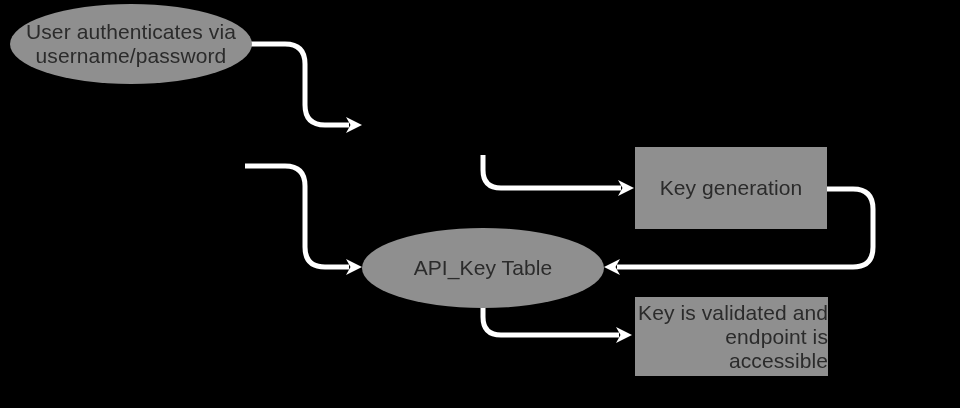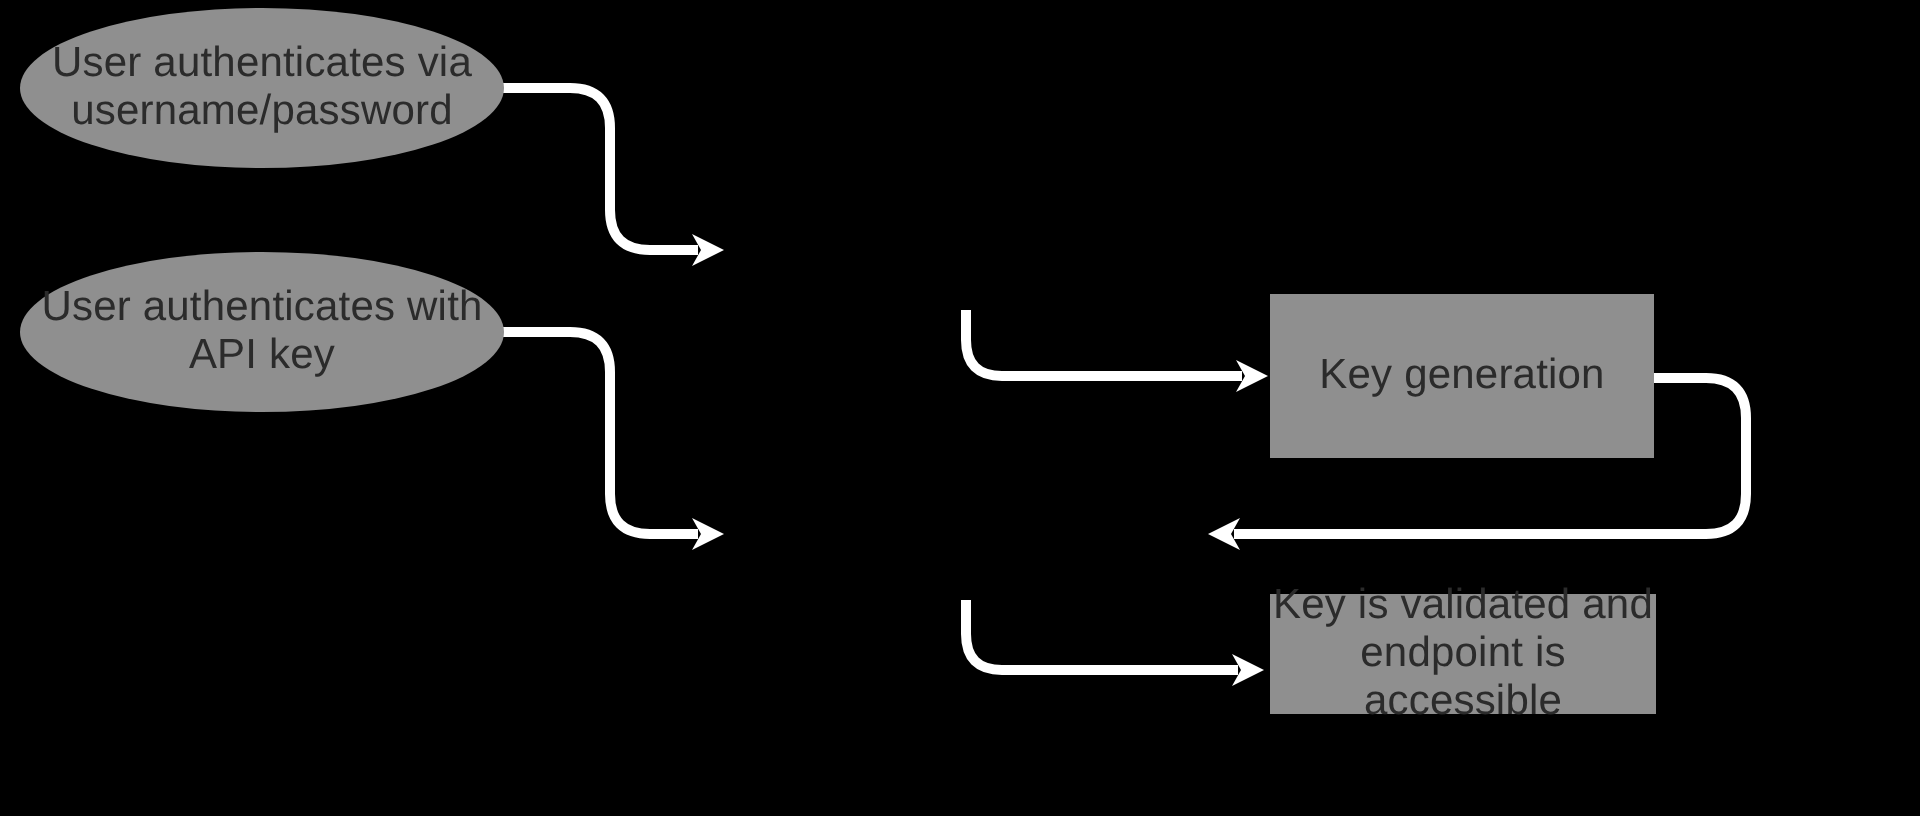--- a/index.html
+++ b/index.html
@@ -39,28 +39,28 @@
     display: flex;
     align-items: center;
     justify-content: center;
     text-align: center;
     font-size: 21px;
     line-height: 24px;
     white-space: pre-line;
     letter-spacing: 0.1px;
   }
   .ellipse { border-radius: 50%; }
-  .rect { border-radius: 0; }
+  .rect { border-radius: 0; text-align: right; }
   
   #n-auth-userpass   { left: 10px;  top: 4px;   width: 242px; height: 80px; }
   #n-auth-apikey     { left: 10px;  top: 126px; width: 242px; height: 80px; }
   #n-user-auth-table { left: 363px; top: 86px;  width: 242px; height: 78px; }
   #n-api-key-table   { left: 362px; top: 228px; width: 242px; height: 80px; }
   #n-key-generation  { left: 635px; top: 147px; width: 192px; height: 82px; }
-  #n-key-validated   { left: 635px; top: 297px; width: 193px; height: 60px; }
+  #n-key-validated   { left: 635px; top: 297px; width: 193px; height: 79px; }
 </style>
 </head>
 <body>
 
 <div class="canvas">
 
   <svg class="connectors" viewBox="0 0 960 408" xmlns="http://www.w3.org/2000/svg">
     <defs>
       <marker id="arrowhead" markerUnits="userSpaceOnUse" markerWidth="18" markerHeight="18" refX="3" refY="9" orient="auto">
         <path d="M0 1 L16 9 L0 17 L4.5 9 Z"></path>
@@ -69,23 +69,22 @@
     <path class="edge" marker-end="url(#arrowhead)" d="M245 44 H285 Q305 44 305 64 V105 Q305 125 325 125 H349"></path>
     <path class="edge" marker-end="url(#arrowhead)" d="M483 155 V170 Q483 188 501 188 H621"></path>
     <path class="edge" marker-end="url(#arrowhead)" d="M827 189 H853 Q873 189 873 209 V247 Q873 267 853 267 H617"></path>
     <path class="edge" marker-end="url(#arrowhead)" d="M245 166 H285 Q305 166 305 186 V247 Q305 267 325 267 H349"></path>
     <path class="edge" marker-end="url(#arrowhead)" d="M483 300 V317 Q483 335 501 335 H619"></path>
   </svg>
 
   <div id="n-auth-userpass" class="node ellipse">User authenticates via
 username/password</div>
 
-  <div id="n-auth-apikey" class="node ellipse">User authenticates with
-API key</div>
 
 
+  <div id="n-api-key-table" class="node ellipse">API_Key Table</div>
 
   <div id="n-key-generation" class="node rect">Key generation</div>
 
   <div id="n-key-validated" class="node rect">Key is validated and
 endpoint is accessible</div>
 
 </div>
 
 </body></html>

